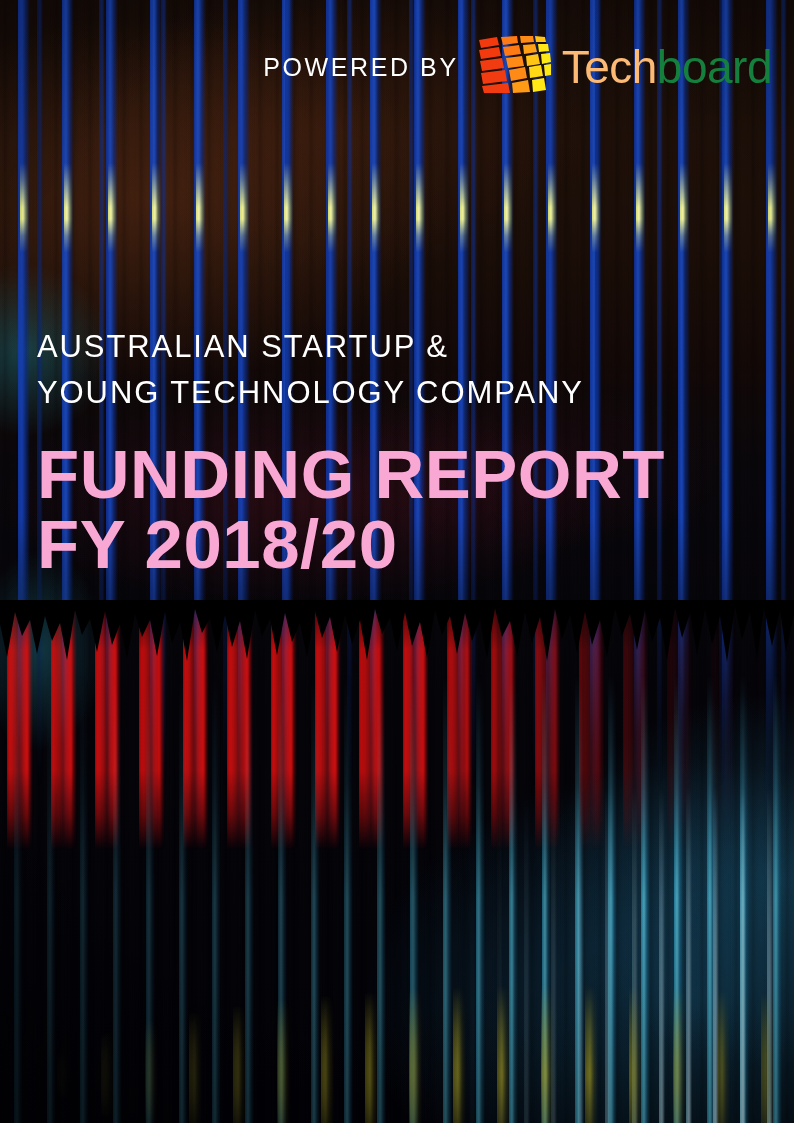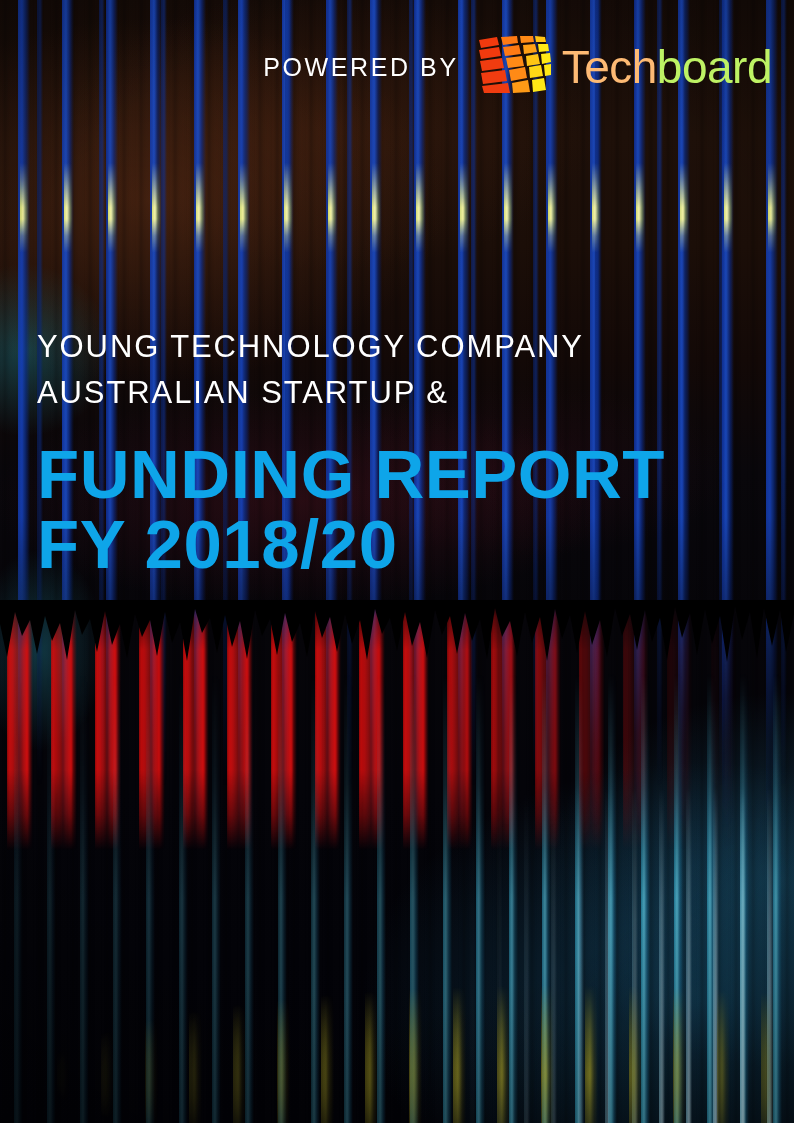--- a/index.html
+++ b/index.html
@@ -228,38 +228,38 @@
   .brand-lockup{ display:flex; align-items:center; gap:11px; }
   .brand-mark{ display:block; }
   .brand-word{
     font-size:46px;
     font-weight:300;
     letter-spacing:-.5px;
     line-height:1;
     white-space:nowrap;
   }
   .brand-word .w1{ color:#fdba74; }
-  .brand-word .w2{ color:#bef264; }
+  .brand-word .w2{ color:#15803d; }
 
   .titles{
     position:absolute;
     left:37px;
     top:324px;
   }
   .kicker{
     color:#ffffff;
     font-size:31px;
     font-weight:300;
     letter-spacing:1.9px;
     line-height:1.48;
     white-space:nowrap;
   }
   .headline{
     margin-top:24px;
-    color:#0ea5e9;
+    color:#f9a8d4;
     font-size:69px;
     font-weight:700;
     letter-spacing:.5px;
     line-height:1.02;
     white-space:nowrap;
   }
   .headline .l2{ display:block; }
 </style>
 </head>
 <body>
@@ -332,22 +332,22 @@
             <polygon points="55,44  67,42  69,54  56,56" fill="#FFE816"></polygon>
           </svg>
         </span>
         <span class="brand-word">
           <span class="w1">Tech</span><span class="w2">board</span>
         </span>
       </div>
     </div>
 
     <div class="titles">
+      <div class="kicker">AUSTRALIAN STARTUP &amp;</div>
       <div class="kicker">YOUNG TECHNOLOGY COMPANY</div>
-      <div class="kicker">AUSTRALIAN STARTUP &amp;</div>
       <div class="headline">
         <span class="l1">FUNDING REPORT</span>
         <span class="l2">FY 2018/20</span>
       </div>
     </div>
 
   </div>
 </div>
 
 </body></html>

